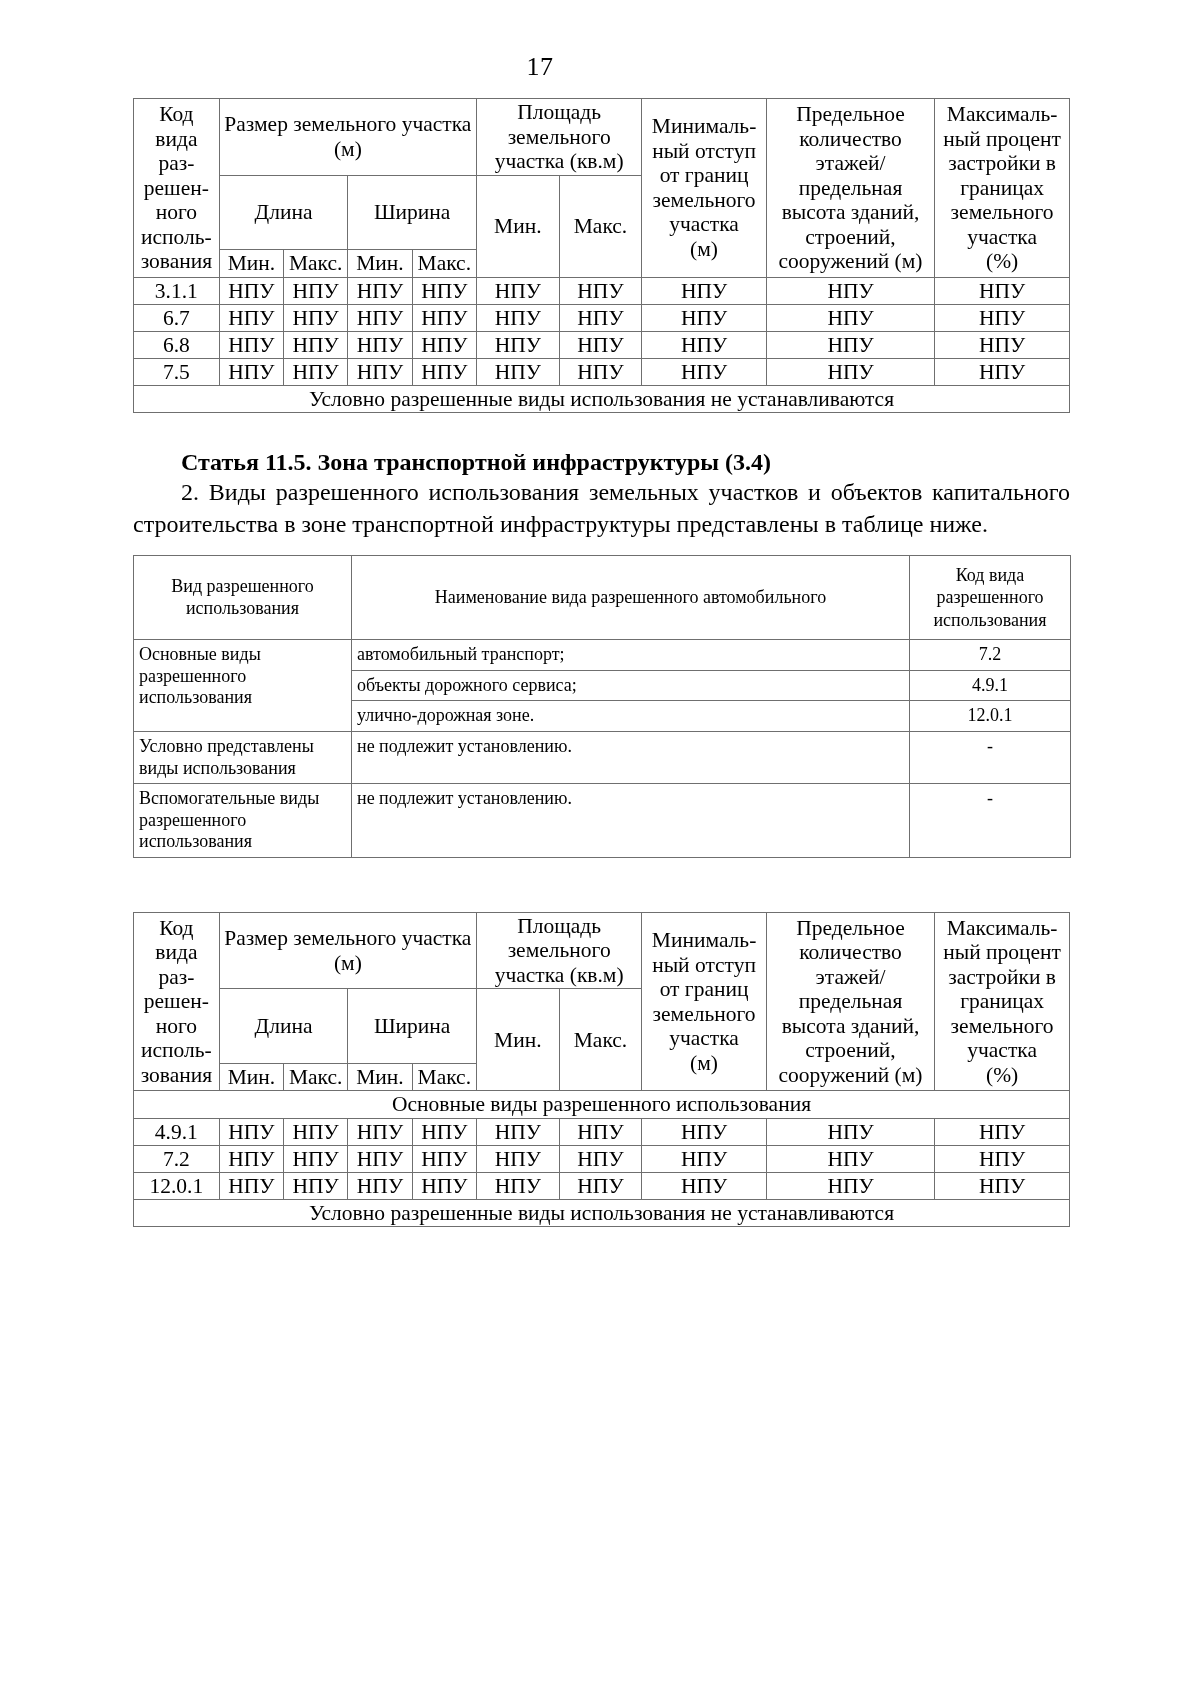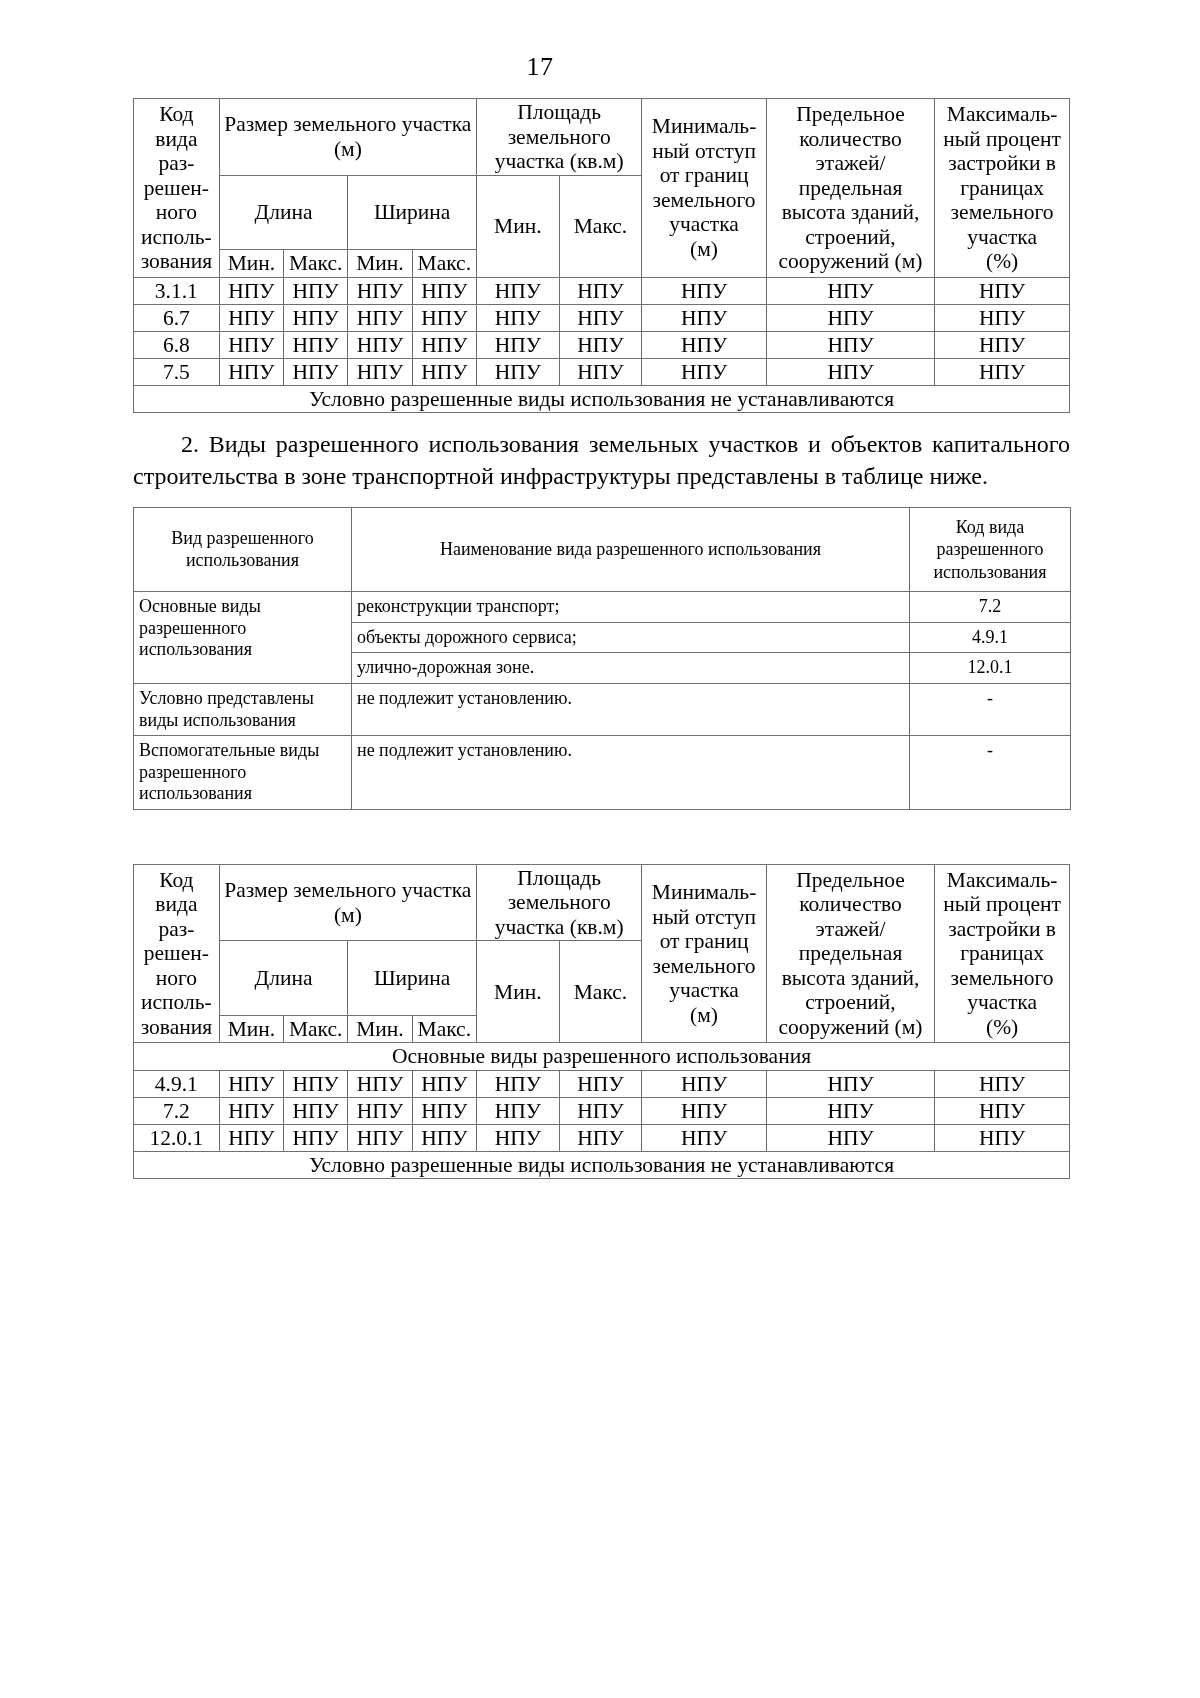--- a/index.html
+++ b/index.html
@@ -107,21 +107,21 @@
   }
   p.para {
     font-size: 24px;
     margin: 0;
     text-align: justify;
     text-justify: inter-word;
     line-height: 1.33;
     text-indent: 48px;
   }
   p.para.first { margin-top: 30px; }
-  p.para.tight { margin-top: 16px; }
+  p.para.tight { margin-top: 0px; }
   .spacer-before-table { height: 14px; }
   .gap-lg { height: 40px; }
 </style>
 </head>
 <body>
 
 <div class="page">
 
   <div class="page-number">17</div>
 
@@ -241,42 +241,43 @@
           <td>НПУ</td>
           <td>НПУ</td>
           <td>НПУ</td>
         </tr>
         <tr>
           <td colspan="10" class="band">Условно разрешенные виды использования не устанавливаются</td>
         </tr>
       </tbody>
     </table>
 
+    <h2 class="article">Статья 11.5. Зона транспортной инфраструктуры (3.4)</h2>
 
     <p class="para tight">2. Виды разрешенного использования земельных участков и объектов капитального строительства в зоне транспортной инфраструктуры представлены в таблице ниже.</p>
 
     <div class="spacer-before-table"></div>
 
     <table class="vri">
       <colgroup>
         <col class="vri-c1">
           <col class="vri-c2">
           <col class="vri-c3">
       </colgroup>
       <thead>
         <tr>
           <th>Вид разрешенного использования</th>
-          <th>Наименование вида разрешенного использования</th>
+          <th>Наименование вида разрешенного автомобильного</th>
           <th>Код вида разрешенного использования</th>
         </tr>
       </thead>
       <tbody>
         <tr>
           <td rowspan="3" class="cell-left">Основные виды разрешенного использования</td>
-          <td class="cell-left">реконструкции транспорт;</td>
+          <td class="cell-left">автомобильный транспорт;</td>
           <td class="vri-code">7.2</td>
         </tr>
         <tr>
           <td class="cell-left">объекты дорожного сервиса;</td>
           <td class="vri-code">4.9.1</td>
         </tr>
         <tr>
           <td class="cell-left">улично-дорожная зоне.</td>
           <td class="vri-code">12.0.1</td>
         </tr>

